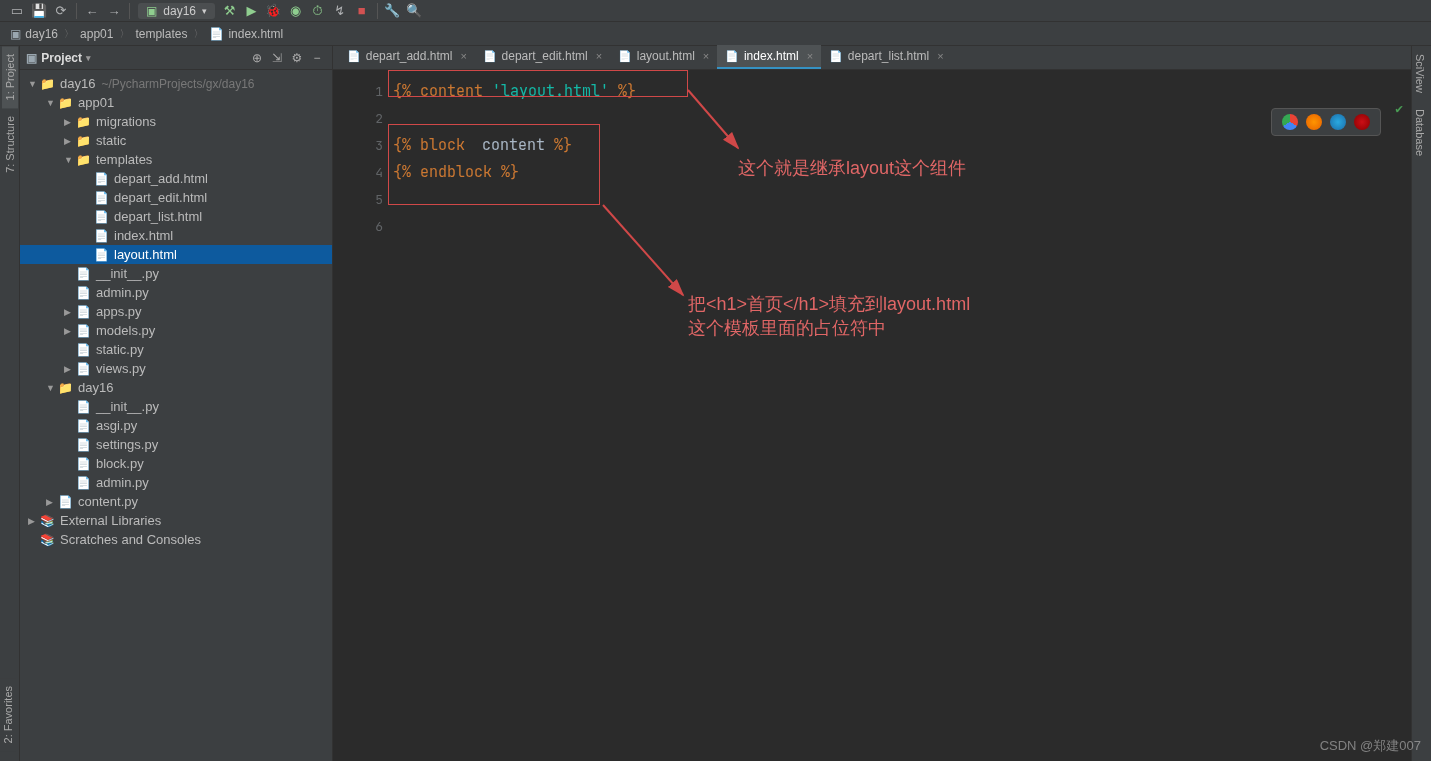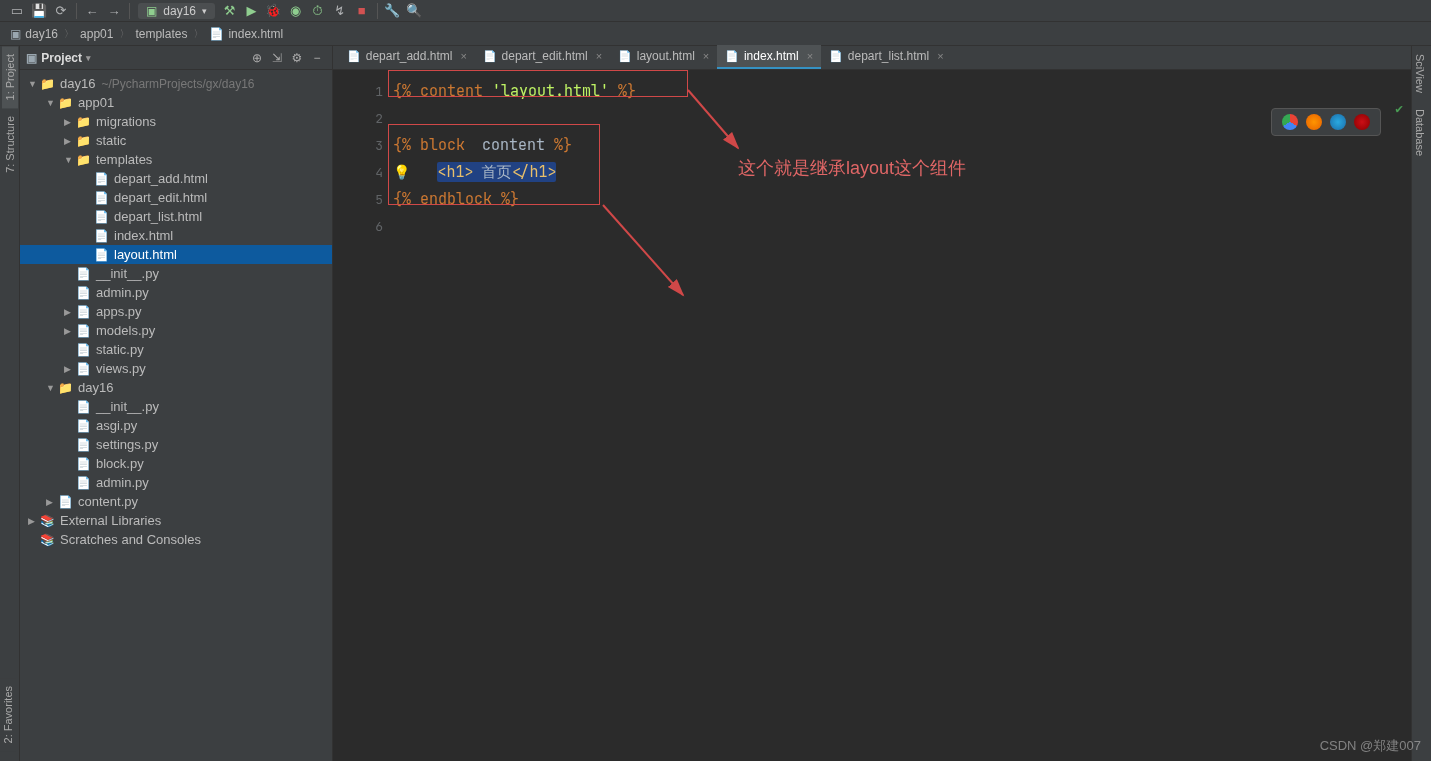--- a/index.html
+++ b/index.html
@@ -119,21 +119,21 @@
 .gutter {
   position:absolute; left:0; top:0; width:50px;
   text-align:right; color:#606366; padding-top:8px;
   line-height:27px; font-size:13px;
 }
 .code {
   position:absolute; left:60px; top:8px; right:0;
   line-height:27px;
 }
 .code .kw { color:#cc7832; }
-.code .str { color:#bef264; }
+.code .str { color:#14b8a6; }
 .code .tag { color:#e8bf6a; }
 .code .txt { color:#a9b7c6;margin-left:8px; }
 .code .delim { color:#cc7832; }
 .code .bulb { color:#f2c55c; font-size:14px; }
 .sel { background:#214283; border-radius:2px;}
 .redbox { position:absolute; border:1px solid #d04848; pointer-events:none; }
 .arrow-svg { position:absolute; pointer-events:none; }
 .annot { position:absolute; color:#e06666; font-size:18px; font-family:"Microsoft YaHei",sans-serif; }
 .right-gutter {
   width:20px; background:#3c3f41;
@@ -396,21 +396,20 @@
         <div>2</div>
         <div>3</div>
         <div>4</div>
         <div>5</div>
         <div>6</div>
       </div>
       <div class="code">
         <div><span class="delim">{%</span> <span class="kw">content</span> <span class="str">'layout.html'</span> <span class="delim">%}</span></div>
         <div>&nbsp;</div>
         <div><span class="delim">{%</span> <span class="kw">block</span> <span class="txt">content</span> <span class="delim">%}</span></div>
-        <div> <span class="bulb">💡</span>&nbsp;&nbsp;&nbsp;<span class="sel"><span class="tag">&lt;h1&gt;</span><span class="txt">首页</span><span class="tag">&lt;/h1&gt;</span></span></div>
         <div><span class="delim">{%</span> <span class="kw">endblock</span> <span class="delim">%}</span></div>
         <div>&nbsp;</div>
       </div>
 
       <div class="redbox" style="left:55px; top:0px; width:300px; height:27px;"></div>
       <div class="redbox" style="left:55px; top:54px; width:212px; height:81px;"></div>
 
       <svg class="arrow-svg" style="left:350px; top:10px;" width="120" height="100">
         <defs>
             <marker id="ah1" markerWidth="10" markerHeight="10" refX="8" refY="3" orient="auto">
@@ -422,20 +421,24 @@
       <svg class="arrow-svg" style="left:265px; top:130px;" width="120" height="120">
         <defs>
             <marker id="ah2" markerWidth="10" markerHeight="10" refX="8" refY="3" orient="auto">
               <path d="M0,0 L0,6 L9,3 z" fill="#d04848"></path>
             </marker>
           </defs>
         <line x1="5" y1="5" x2="85" y2="95" stroke="#d04848" stroke-width="2" marker-end="url(#ah2)"></line>
       </svg>
 
       <div class="annot" style="left:405px; top:86px;text-align:right;">这个就是继承layout这个组件</div>
+      <div class="annot" style="left:355px; top:222px;">
+        <div>把&lt;h1&gt;首页&lt;/h1&gt;填充到layout.html</div>
+        <div>这个模板里面的占位符中</div>
+      </div>
 
       <div class="browser-icons">
         <div class="bi" style="background:conic-gradient(#ea4335 0 120deg,#4285f4 120deg 240deg,#34a853 240deg 360deg)"></div>
         <div class="bi" style="background:radial-gradient(circle,#ff9500,#e66000)"></div>
         <div class="bi" style="background:radial-gradient(circle,#29a9e0,#1b6ca8)"></div>
         <div class="bi" style="background:radial-gradient(circle,#cc0f16,#800)"></div>
       </div>
       <div class="check">✔</div>
     </div>
   </div>

